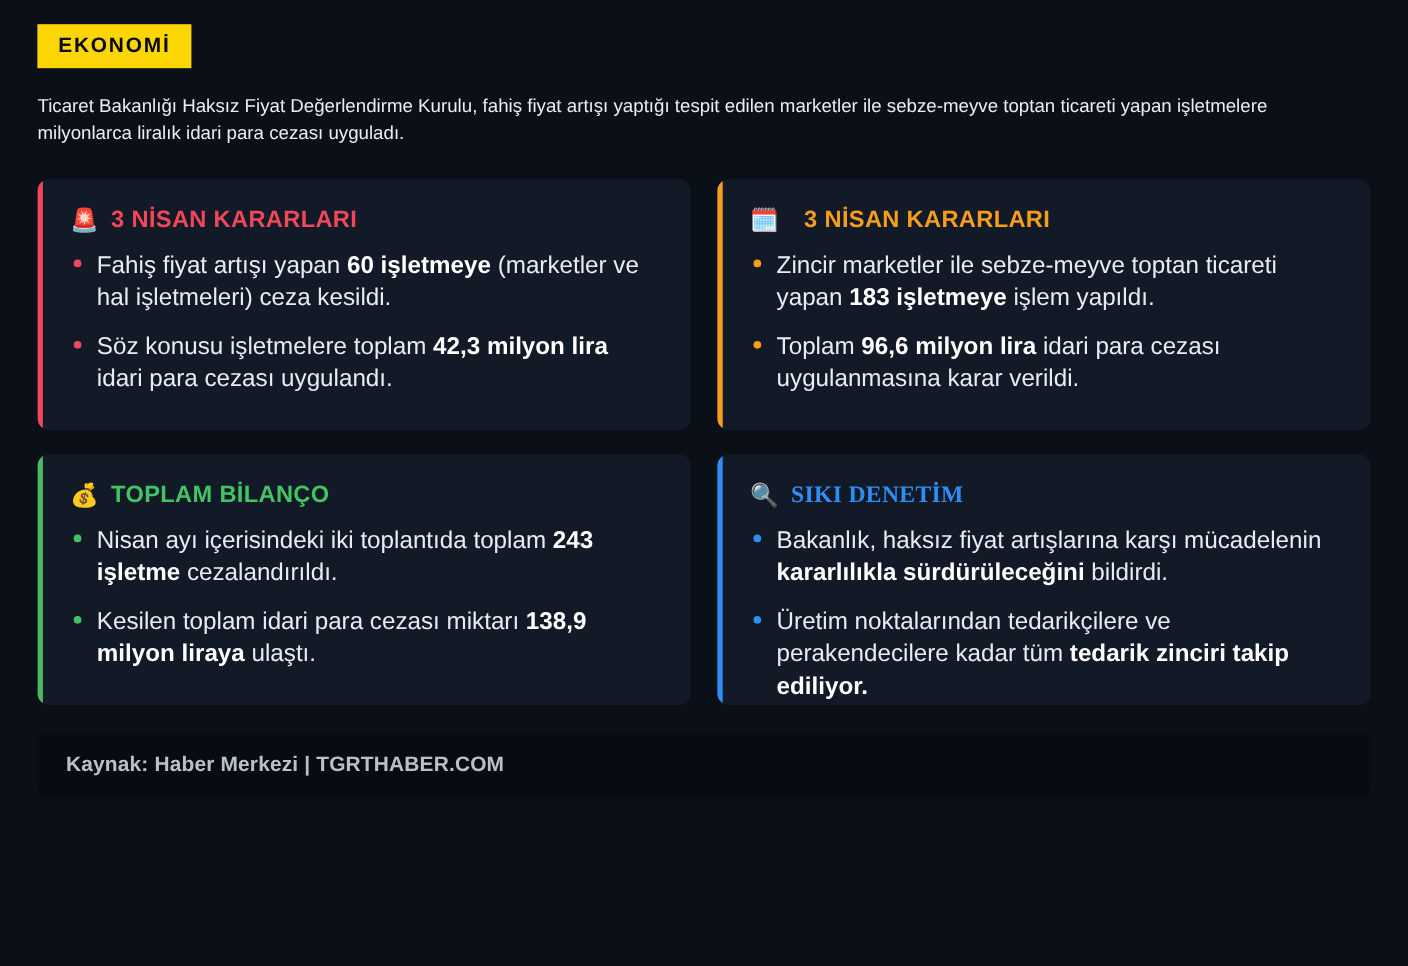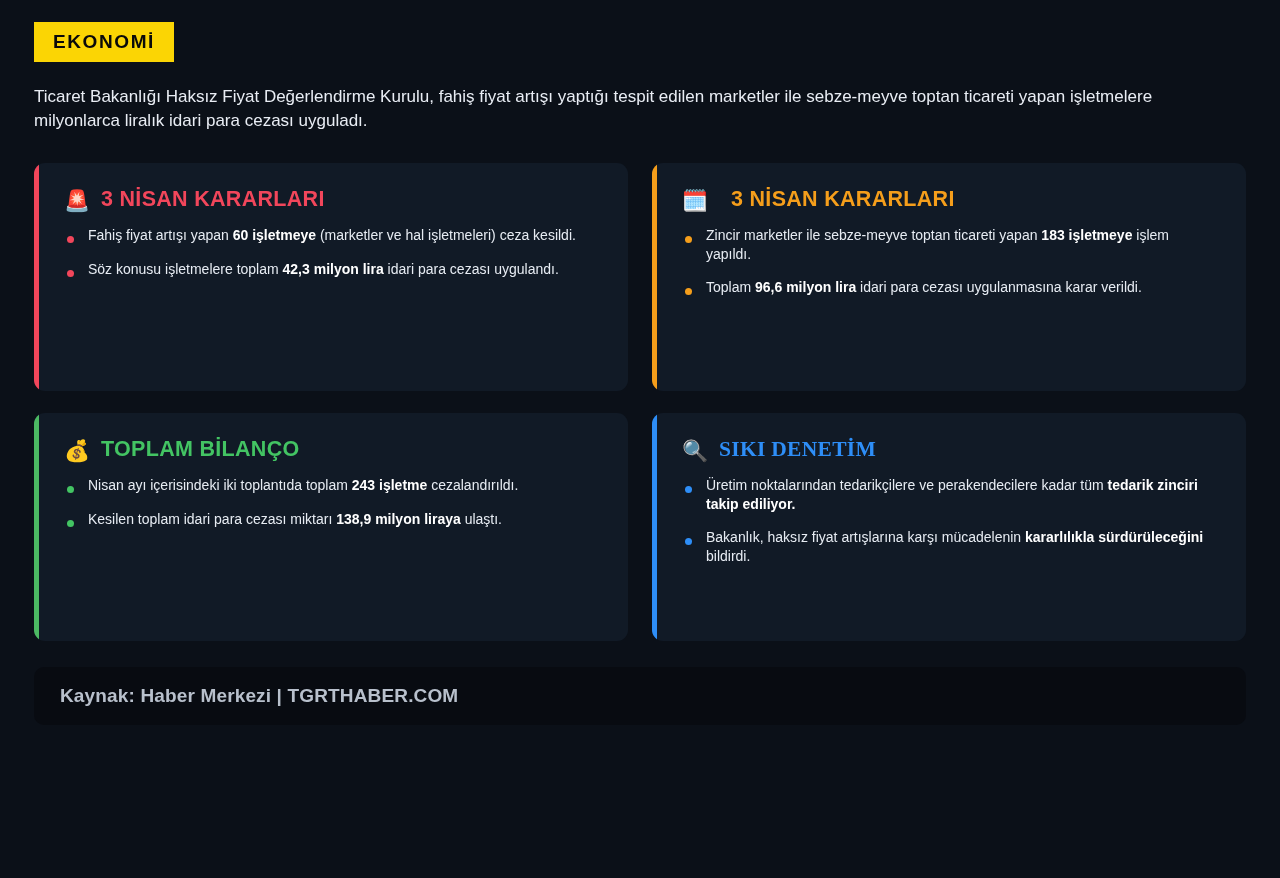--- a/index.html
+++ b/index.html
@@ -110,21 +110,21 @@
     list-style: none;
     display: flex;
     flex-direction: column;
     gap: 15px;
   }
 
   .bullet {
     position: relative;
     padding-left: 24px;
     color: #e7ecf3;
-    font-size: 14px;
+    font-size: 22px;
     line-height: 1.34;
     font-weight: 350;
   }
 
   .bullet::before {
     content: "";
     position: absolute;
     left: 3px;
     top: 10px;
     width: 7px;
@@ -197,22 +197,22 @@
           <li class="bullet" style="--dot: #43C463;"><span>Kesilen toplam idari para cezası miktarı </span><b>138,9 milyon liraya</b><span> ulaştı.</span></li>
         </ul>
       </div>
       <div class="card" style="background: rgb(17, 26, 38);">
         <div class="card-accent" style="background: rgb(46, 142, 247);"></div>
         <div class="card-head">
           <span class="card-emoji">🔍</span>
           <span class="card-title" style="color: rgb(46, 142, 247); font-family: Liberation Serif, serif;">SIKI DENETİM</span>
         </div>
         <ul class="bullets">
+          <li class="bullet" style="--dot: #2E8EF7;"><span>Bakanlık, haksız fiyat artışlarına karşı mücadelenin </span><b>kararlılıkla sürdürüleceğini</b><span> bildirdi.</span></li>
           <li class="bullet" style="--dot: #2E8EF7;"><span>Üretim noktalarından tedarikçilere ve perakendecilere kadar tüm </span><b>tedarik zinciri takip ediliyor.</b></li>
-          <li class="bullet" style="--dot: #2E8EF7;"><span>Bakanlık, haksız fiyat artışlarına karşı mücadelenin </span><b>kararlılıkla sürdürüleceğini</b><span> bildirdi.</span></li>
         </ul>
       </div>
     </div>
 
   <div class="footer" style="background: rgb(8, 11, 17);">
     <span class="footer-text">Kaynak: Haber Merkezi | TGRTHABER.COM</span>
   </div>
 
 </div>
 

